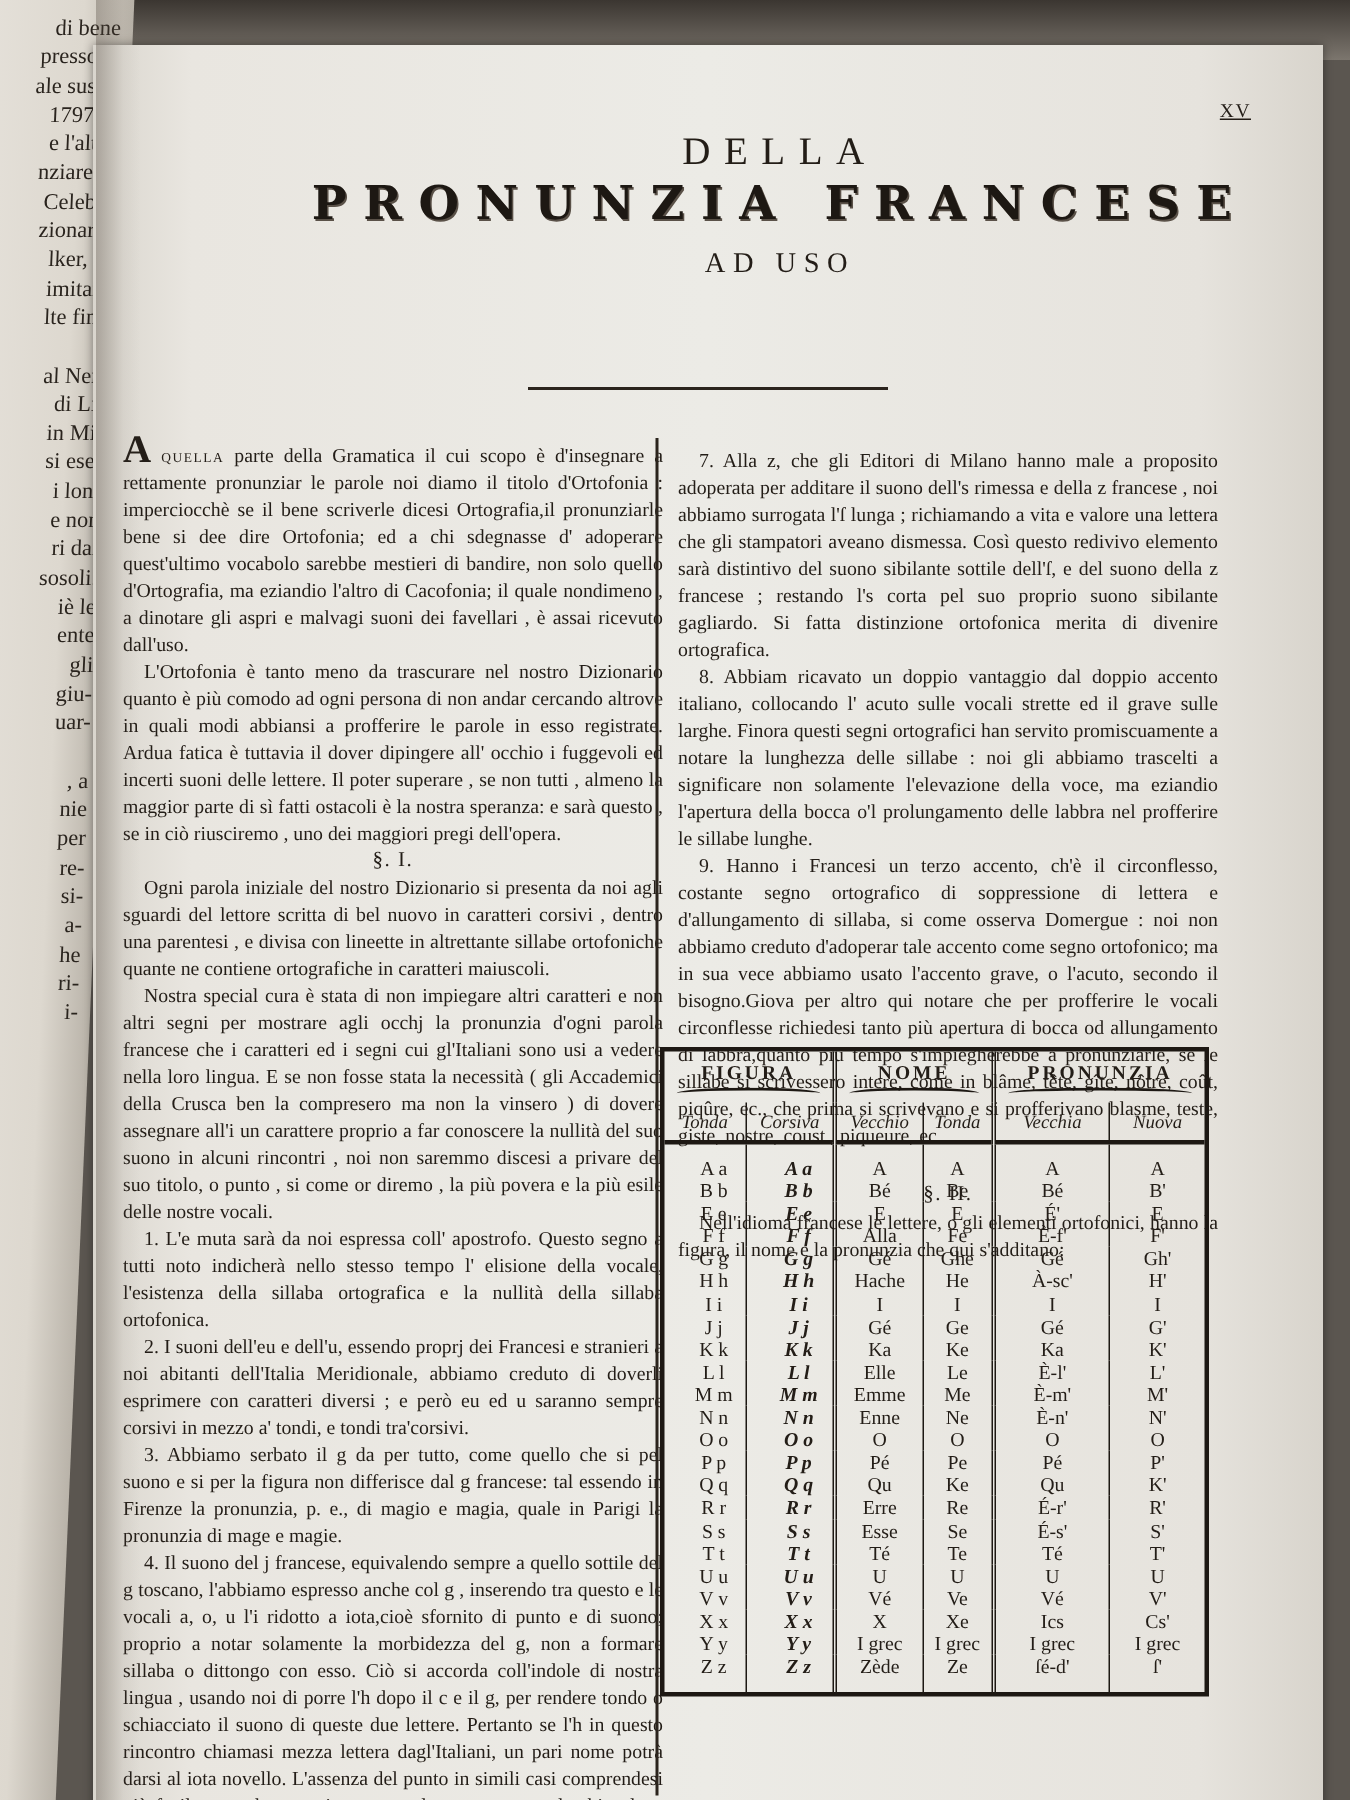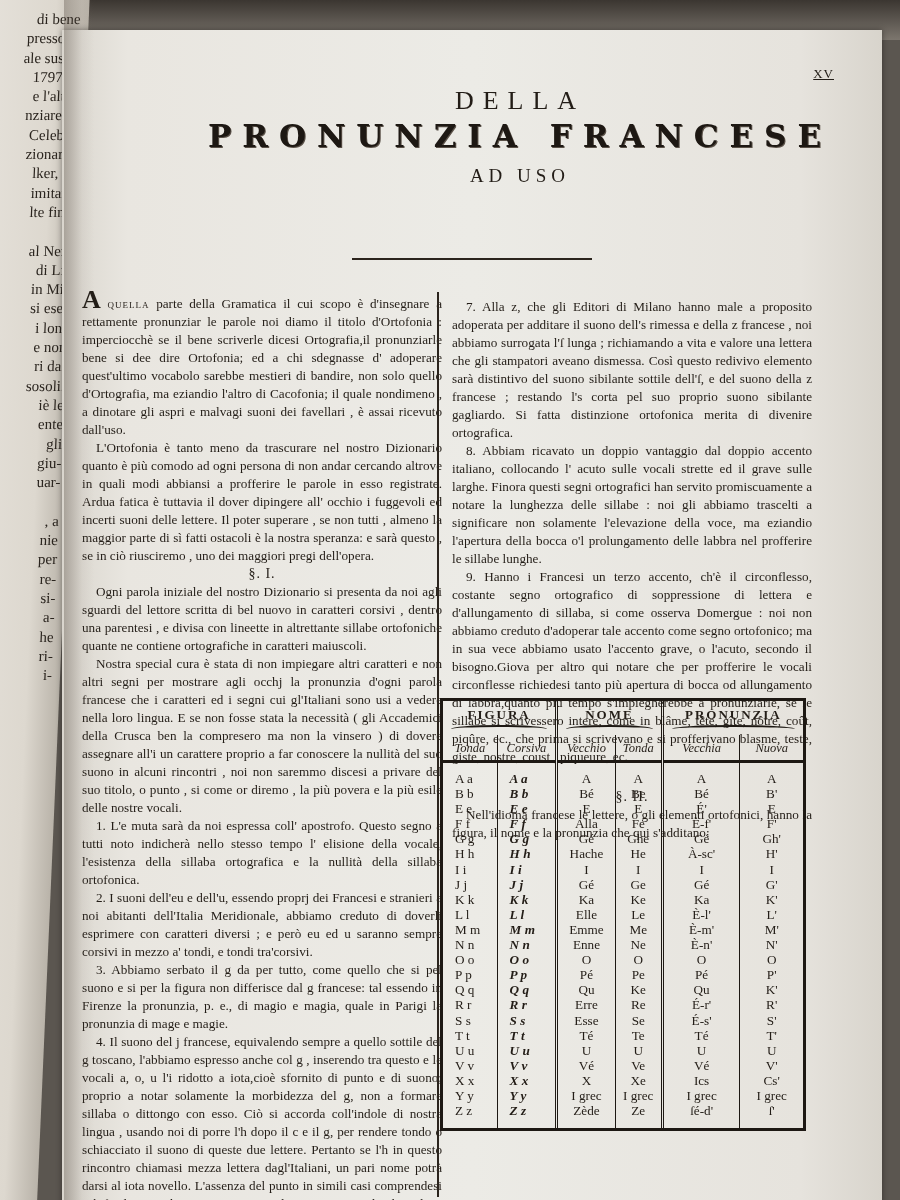--- a/index.html
+++ b/index.html
@@ -28,21 +28,21 @@
   .dropcap{font-size:26px;font-weight:bold;line-height:16px;}
   .sc{font-variant:small-caps;letter-spacing:1px;}
   .sect{text-align:center;margin:14px 0 10px;text-indent:0 !important;font-size:14px;letter-spacing:1px;}
   
   .alpha-table{position:absolute;left:376px;top:664px;width:360px;border:3px solid #1d1813;border-collapse:separate;}
   table{border-collapse:collapse;width:100%;font-size:13.2px;}
   th{font-weight:bold;letter-spacing:2px;font-size:13px;padding:6px 0 2px;}
   th.sub{font-style:italic;font-weight:normal;letter-spacing:0;font-size:12.5px;padding:6px 0 4px;border-bottom:3px solid #1d1813;}
   .wave{display:block;height:6px;margin:2px 8px 0;border-top:2px solid #1d1813;border-radius:50% 50% 0 0;}
   td{padding:0;line-height:15.1px;text-align:center;vertical-align:top;}
-  td.tonda,td.corsiva{text-align:left;padding-left:12px;margin-left:22px;}
+  td.tonda,td.corsiva{text-align:center;padding-left:12px;margin-left:22px;}
   .rows td{padding-top:0;}
   .vsep{border-left:1px solid #1d1813;}
   .dsep{border-left:3px double #1d1813;}
   .corsiva span{font-style:italic;font-weight:bold;}
 </style>
 </head>
 <body>
 
 <div class="bg-top"></div>
 

